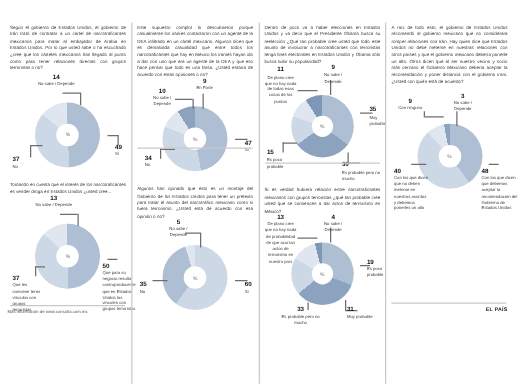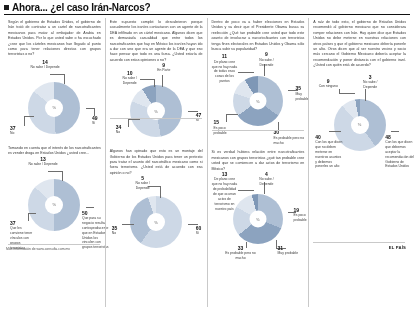--- a/index.html
+++ b/index.html
@@ -51,25 +51,20 @@
   .divider{position:absolute;left:4px;right:4px;height:1px;background:#c9c9c9;}
 
   .foot{position:absolute;font-size:3.4px;color:#555;}
   .credit{position:absolute;font-size:4.2px;font-weight:bold;color:#222;letter-spacing:0.2px;}
 </style>
 </head>
 <body>
 
 <div id="sheet">
 
-  <div class="hdr">
-    <div class="sq"></div>
-    <div class="ttl">Ahora... ¿el caso Irán-Narcos?</div>
-    <div class="rule"></div>
-  </div>
 
   <div class="cols">
 
     <div class="col">
       <div class="q">Según el gobierno de Estados Unidos, el gobierno de Irán trató de contratar a un cartel de narcotraficantes mexicanos para matar al embajador de Arabia en Estados Unidos. Por lo que usted sabe o ha escuchado ¿cree que los cárteles mexicanos han llegado al punto como para tener relaciones directas con grupos terroristas o no?</div>
 
       <div class="block" style="height:86px;">
         <div class="donutwrap" style="width:52px;height:52px;position:absolute;left:50%;top:24px;transform:translateX(-50%);">
           <div class="donut" id="d1" style="width: 52px; height: 52px; background: conic-gradient(rgb(174, 191, 212) 0deg, rgb(174, 191, 212) 176.4deg, rgb(205, 216, 230) 176.4deg, rgb(205, 216, 230) 309.6deg, rgb(223, 230, 239) 309.6deg, rgb(223, 230, 239) 360deg);">
             <div class="hole" style="width:18px;height:18px;">

